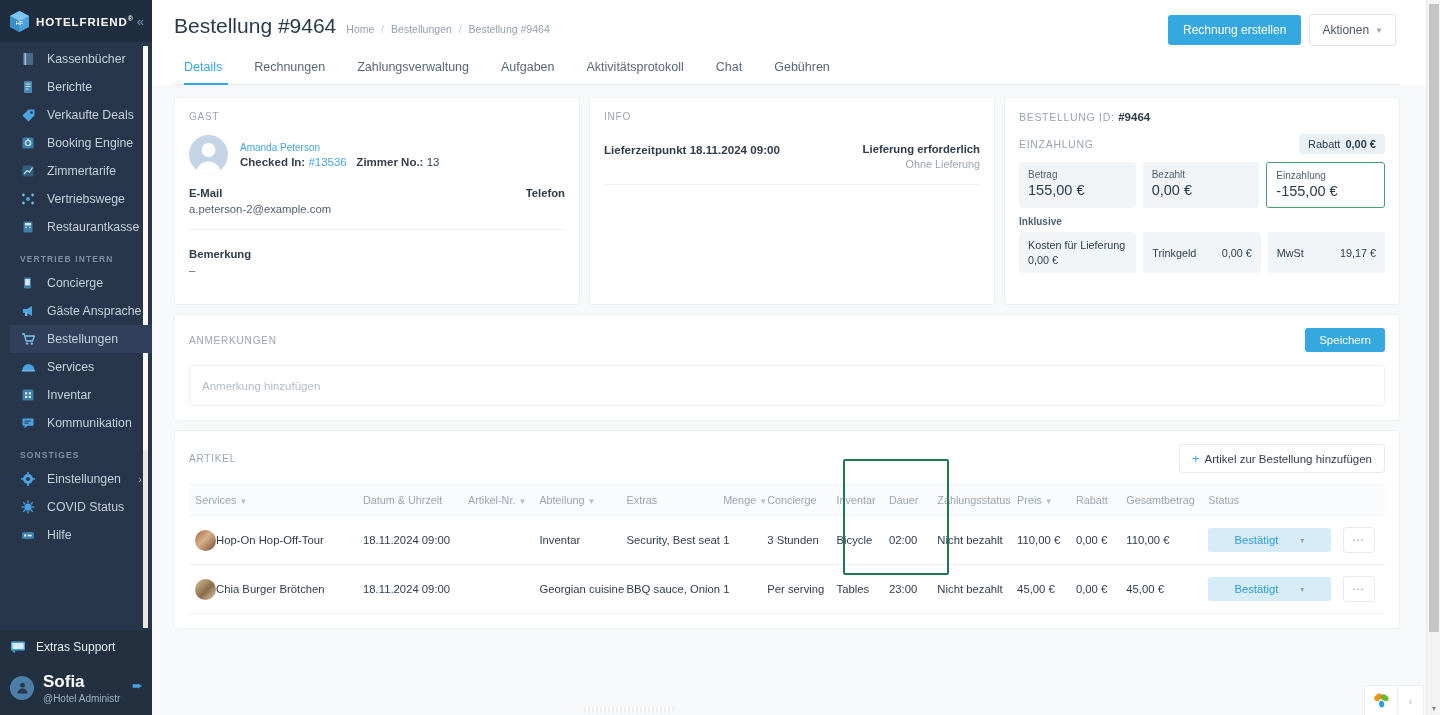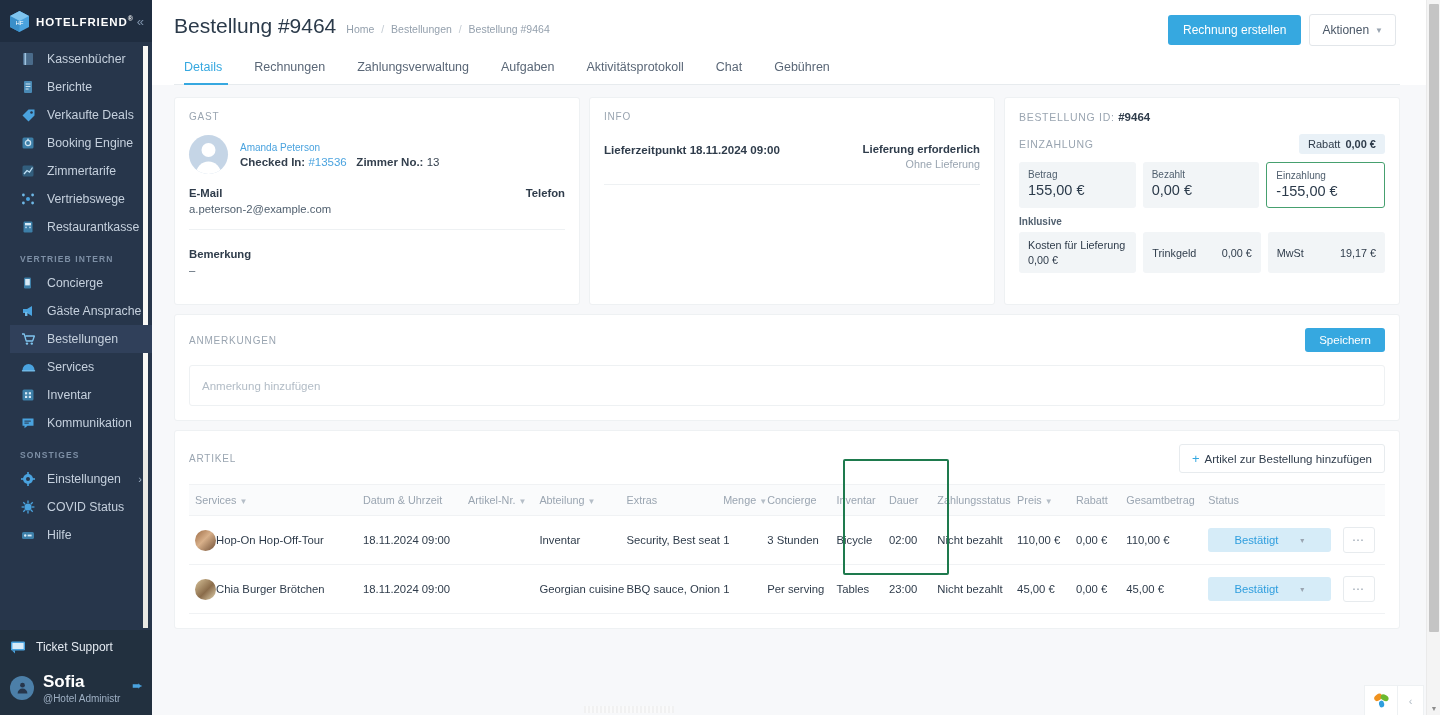--- a/index.html
+++ b/index.html
@@ -535,21 +535,21 @@
 
   <div class="sb-bottom">
     <div class="sb-ticket">
       <span class="sb-ico">
           <svg width="16" height="14" viewBox="0 0 16 14">
             <rect x="1" y="1.5" width="14" height="9" rx="1.2" fill="#4aa3df"></rect>
             <rect x="2.4" y="3" width="11.2" height="6" fill="#d7eaf7"></rect>
             <path d="M2 10.5l3 3v-3z" fill="#4aa3df"></path>
           </svg>
         </span>
-      <span>Ticket Support</span>
+      <span>Extras Support</span>
     </div>
     <div class="sb-user">
       <span class="avatar-sm">
         <svg width="13" height="13" viewBox="0 0 13 13">
             <circle cx="6.5" cy="4.2" r="2.4" fill="#27364b"></circle>
             <path d="M1.6 12.5a4.9 4.9 0 0 1 9.8 0z" fill="#27364b"></path>
           </svg>
       </span>
       <span>
         <span class="u-name">Sofia</span>

